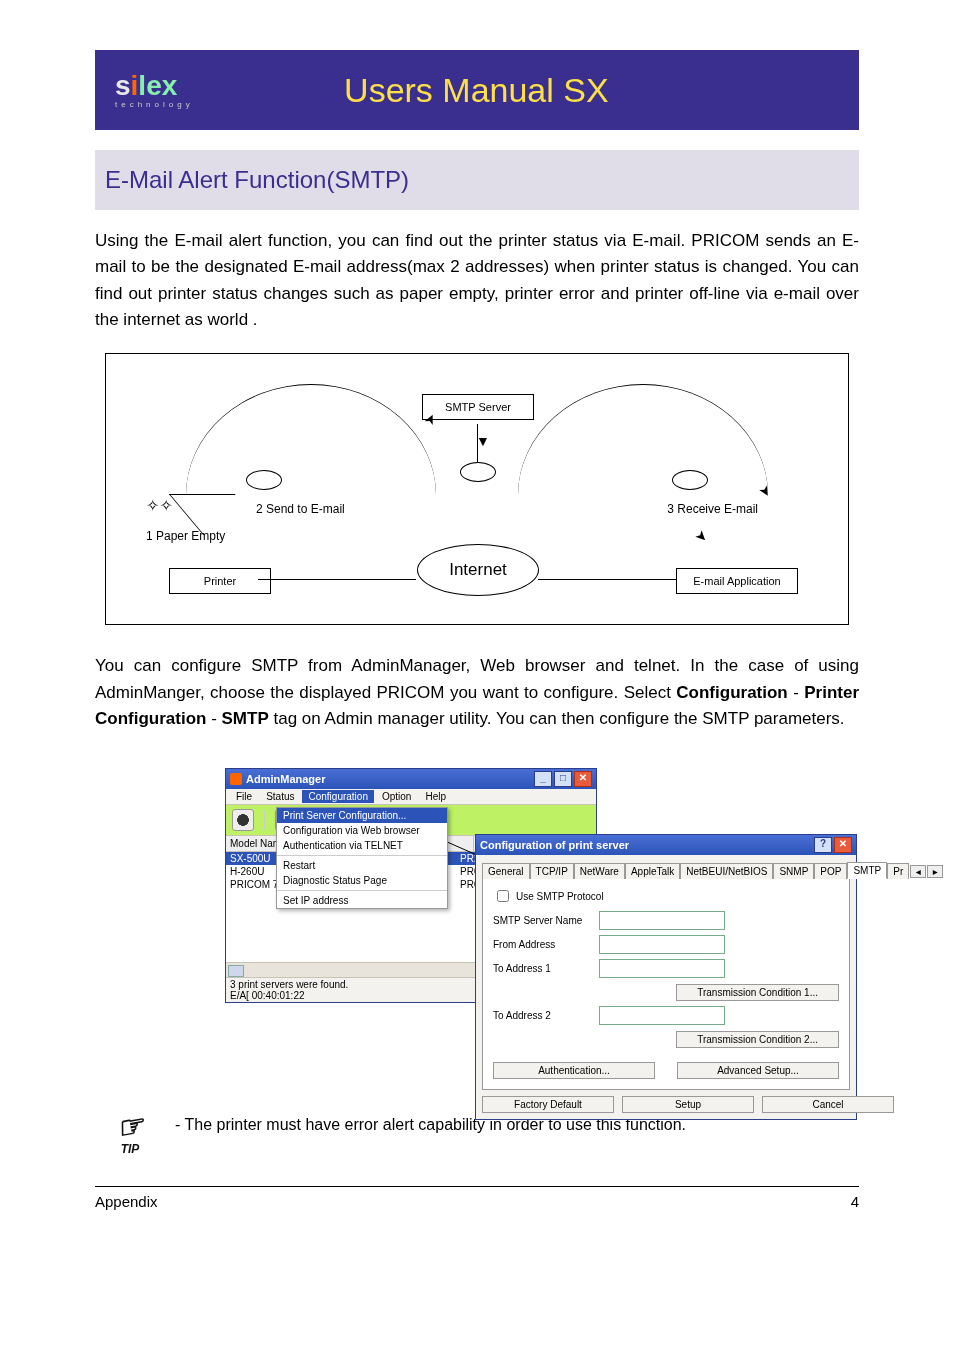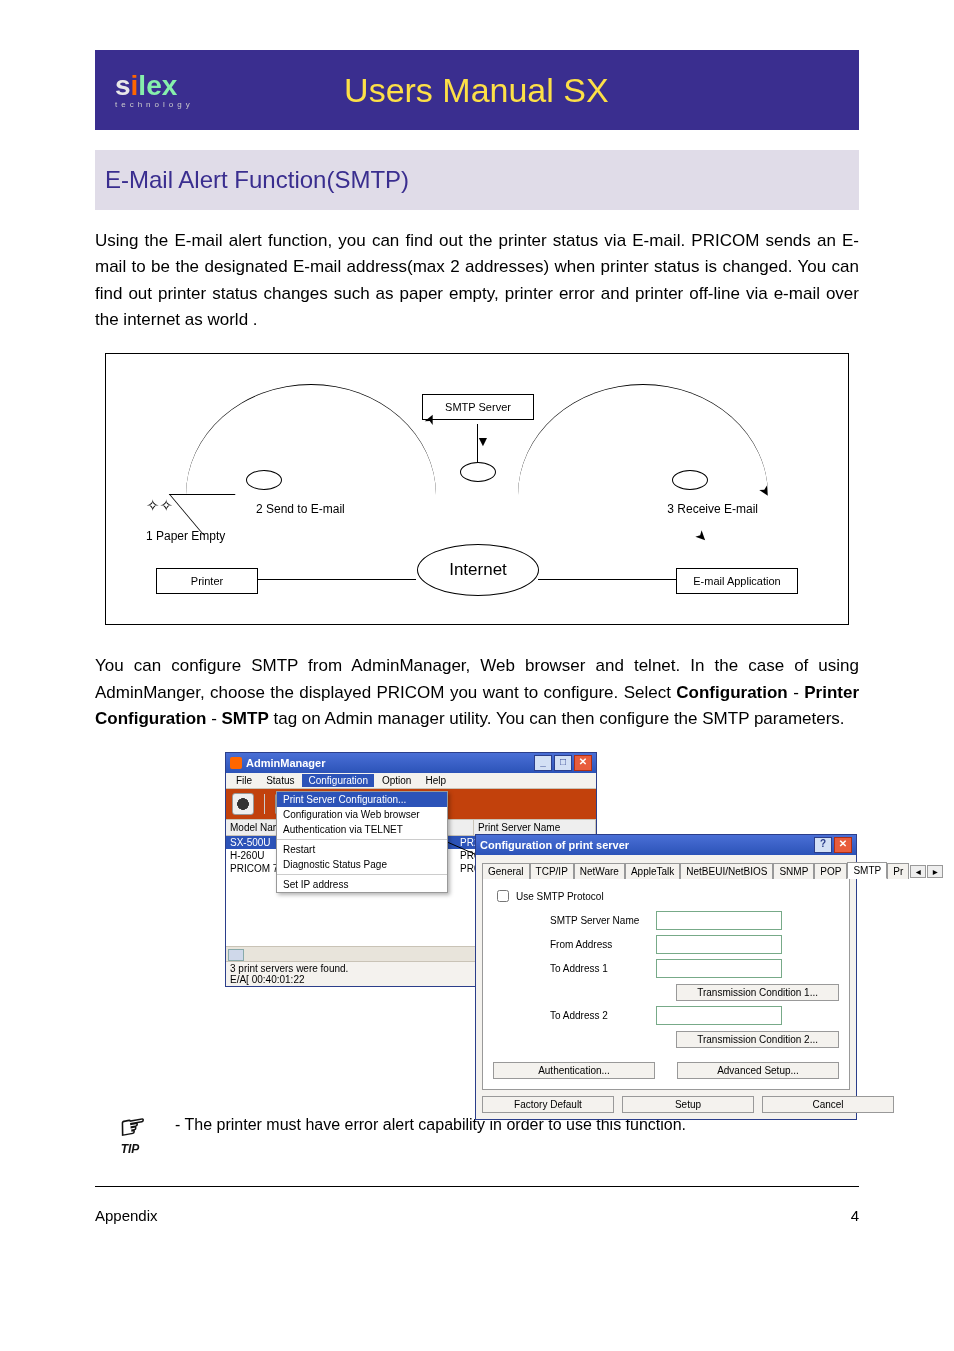--- a/index.html
+++ b/index.html
@@ -72,20 +72,21 @@
     position: relative;
     background: #fff;
   }
   .diag-node {
     position: absolute;
     border: 1px solid #000;
     background: #fff;
     font-size: 11px;
     text-align: center;
     padding: 6px 10px;
+    margin-left: 13px;
   }
   .diag-label {
     position: absolute;
     font-size: 12px;
   }
   .internet-oval {
     position: absolute;
     border: 1px solid #000;
     border-radius: 50%;
     width: 120px;
@@ -129,25 +130,25 @@
   .para2 { margin-bottom: 20px; }
   .screens {
     position: relative;
     height: 340px;
     margin-bottom: 20px;
   }
   
   .win1 {
     position: absolute;
     left: 130px;
-    top: 0;
+    top: 16px;
     width: 370px;
     border: 1px solid #2b3e8a;
     font-size: 10px;
-    background: #c2410c;
+    background: #bef264;
   }
   .titlebar {
     background: linear-gradient(#4a6fd6, #2c53b8);
     color: #fff;
     display: flex;
     align-items: center;
     padding: 2px 4px;
     font-weight: bold;
     font-size: 11px;
     justify-content: space-between;
@@ -287,21 +288,20 @@
     border-top:none;
     margin:0 6px 6px 6px;
     padding:8px 10px 10px 10px;
     background:#fff;
   }
   .formrow {
     display:flex;
     align-items:center;
     margin:5px 0;
     gap:6px;
-    justify-content:center;
   }
   .formrow label { width:100px; white-space:nowrap;}
   .formrow input[type=text]{
     width:120px; height:15px; border:1px solid #7a8; font-size:10px;
   }
   .btn {
     border:1px solid #999;
     background:#f4f2ee;
     padding:2px 20px;
     font-size:10px;
@@ -333,21 +333,21 @@
     line-height:1;
     transform: rotate(-10deg);
   }
   .tip-text {
     font-size:16px;
     padding-top:4px;
   }
   .footer {
     border-top:1px solid #000;
     margin:0 95px;
-    padding-top:20px;
+    padding-top:6px;
     display:flex;
     justify-content:space-between;
     font-size:15px;
   }
 </style>
 </head>
 <body>
 
 <div class="page">
 

